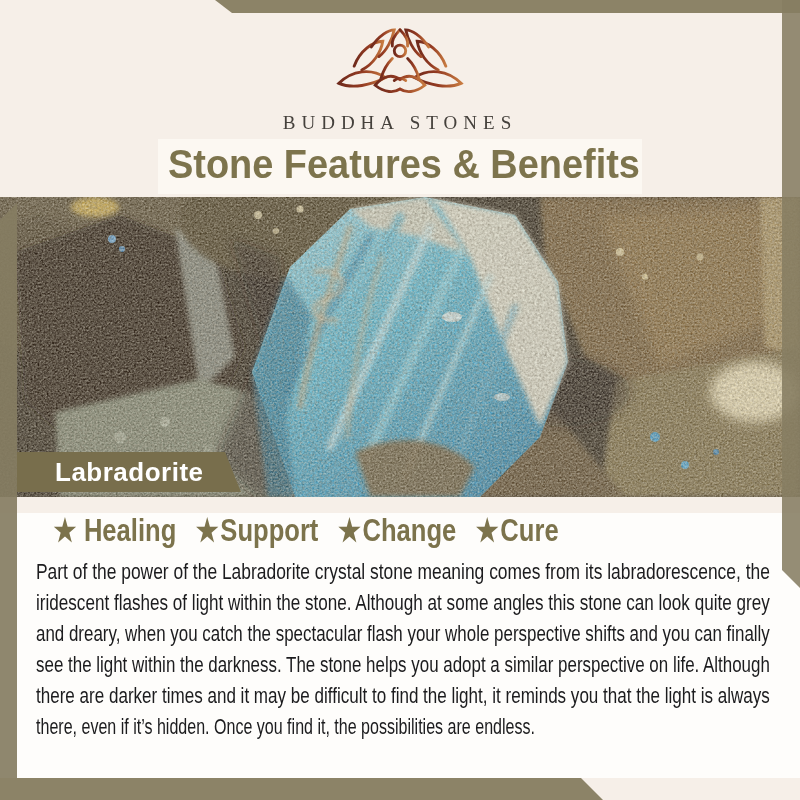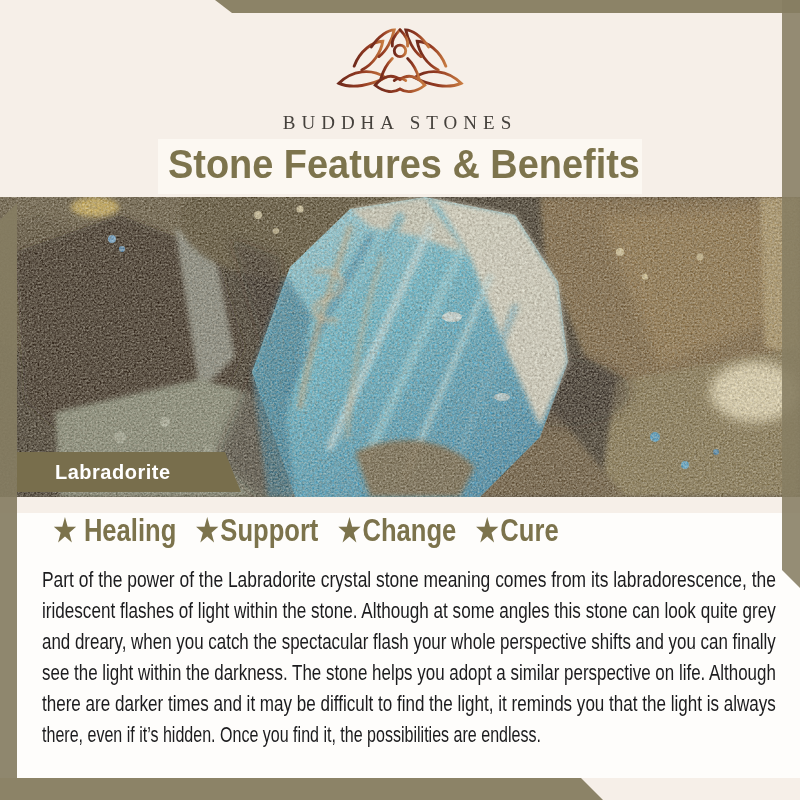--- a/index.html
+++ b/index.html
@@ -29,37 +29,37 @@
   .banner-title span{display:inline-block;white-space:nowrap;
     font-size:40px;font-weight:700;color:#7d744d;transform-origin:center;}
 
   
   .photo{position:absolute;top:197px;left:0;width:800px;height:300px;z-index:1;}
   .photo svg{display:block;width:100%;height:100%;}
   .photo-label-band{position:absolute;top:452px;left:17px;width:224px;height:40px;
     background:#786e4c;z-index:3;
     clip-path:polygon(0 0,calc(100% - 16px) 0,100% 100%,0 100%);}
   .photo-label{position:absolute;top:0;left:38px;height:40px;line-height:40px;
-    color:#ffffff;font-size:20px;font-weight:700;letter-spacing:.5px;white-space:nowrap;}
+    color:#ffffff;font-size:26px;font-weight:700;letter-spacing:.5px;white-space:nowrap;}
 
   
   .text-panel{position:absolute;top:513px;left:0;width:800px;height:265px;
     background:#fefdfb;z-index:0;}
 
   
   .benefits-wrap{position:absolute;top:512px;left:0;width:800px;text-align:left;z-index:2;}
   .benefits-fit{display:inline-block;white-space:nowrap;font-size:31px;font-weight:700;
     color:#7c734c;transform-origin:center;}
   .benefit{margin-left:15px;}
   .benefit:first-child{margin-left:0;}
   .benefit .star{margin-right:2px;}
   .benefit:first-child .star{margin-right:9px;}
 
   
-  .description{position:absolute;top:557px;left:42px;width:740px;z-index:2;margin-top:8px;}
+  .description{position:absolute;top:557px;left:36px;width:740px;z-index:2;}
   .para-line{white-space:nowrap;font-size:21.5px;line-height:31px;color:#1c1c1e;
     transform-origin:left center;}
 </style>
 </head>
 <body>
 
 <div id="canvas">
 
   <div class="frame frame-top"></div>
   <div class="frame frame-right"></div>

